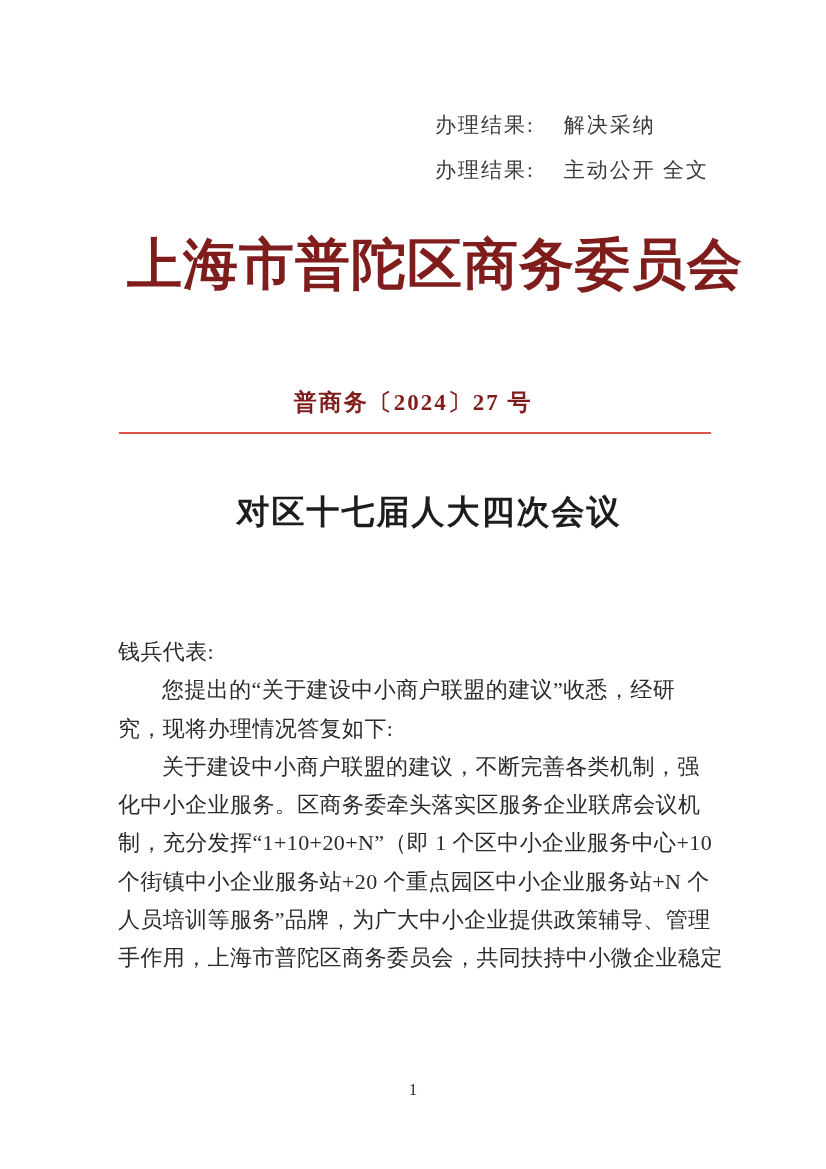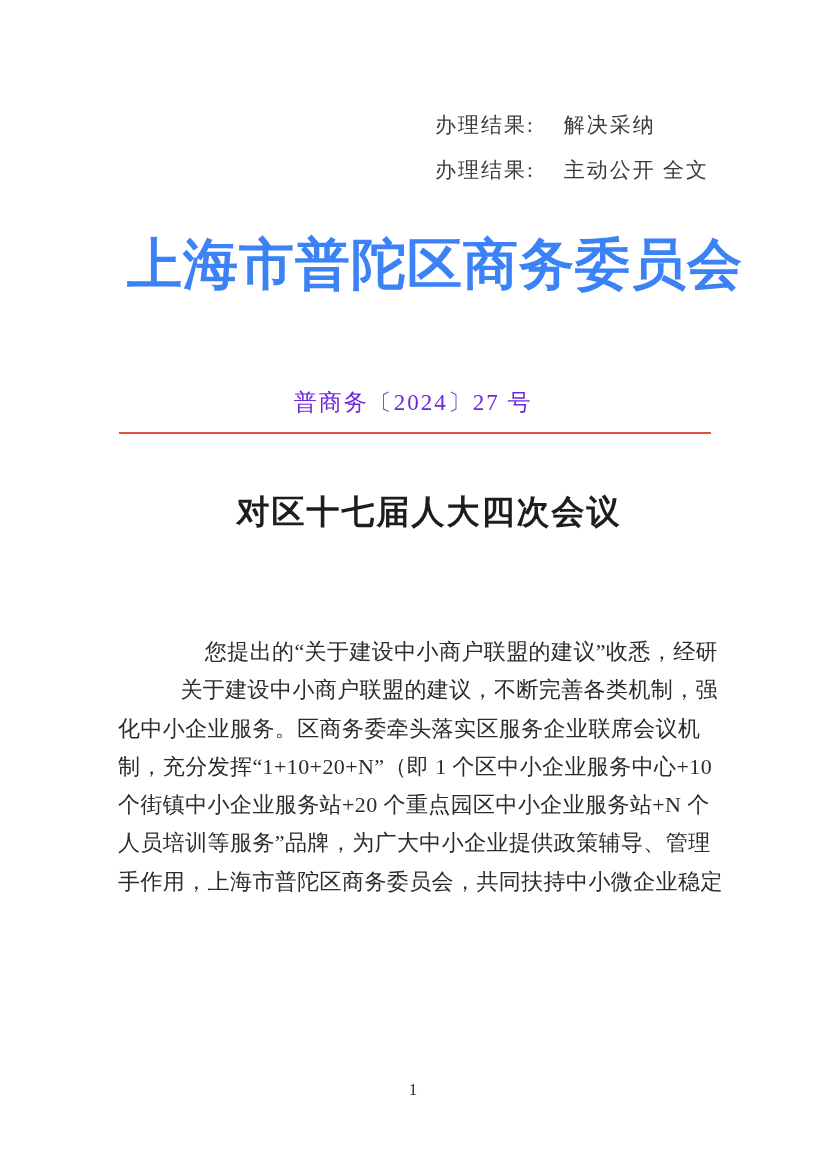--- a/index.html
+++ b/index.html
@@ -39,35 +39,36 @@
     position: absolute;
     top: 228px;
     left: 0;
     width: 100%;
     padding-left: 44px;
     box-sizing: border-box;
     text-align: center;
     font-size: 55px;
     font-weight: bold;
     letter-spacing: 1px;
-    color: #3b82f6;
+    color: #7f1d1d;
     white-space: nowrap;
   }
 
   
   .doc-number {
     position: absolute;
     top: 387px;
     left: 0;
     width: 100%;
     text-align: center;
     font-size: 23px;
     letter-spacing: 2px;
-    color: #6d28d9;
+    color: #7f1d1d;
     white-space: nowrap;
+    font-weight: bold;
   }
 
   
   .red-line {
     position: absolute;
     top: 432px;
     left: 119px;
     width: 592px;
     height: 2px;
     background: #e0514b;
@@ -98,21 +99,20 @@
     font-size: 22px;
     line-height: 38.3px;
     color: #2b2b2b;
     letter-spacing: 0.4px;
   }
   .body-line {
     white-space: nowrap;
   }
   .body-line.indent {
     padding-left: 44px;
-    text-align: right;
   }
 
   
   .page-number {
     position: absolute;
     top: 1080px;
     left: 0;
     width: 100%;
     text-align: center;
     font-size: 17px;
@@ -137,21 +137,23 @@
 
   <div class="doc-number">普商务〔2024〕27 号</div>
 
   <div class="red-line"></div>
 
   <div class="doc-title">
     <div>对区十七届人大四次会议</div>
   </div>
 
   <div class="body-text">
+    <div class="body-line">钱兵代表:</div>
     <div class="body-line indent">您提出的“关于建设中小商户联盟的建议”收悉，经研</div>
+    <div class="body-line">究，现将办理情况答复如下:</div>
     <div class="body-line indent">关于建设中小商户联盟的建议，不断完善各类机制，强</div>
     <div class="body-line">化中小企业服务。区商务委牵头落实区服务企业联席会议机</div>
     <div class="body-line">制，充分发挥“1+10+20+N”（即 1 个区中小企业服务中心+10</div>
     <div class="body-line">个街镇中小企业服务站+20 个重点园区中小企业服务站+N 个</div>
     <div class="body-line">人员培训等服务”品牌，为广大中小企业提供政策辅导、管理</div>
     <div class="body-line">手作用，上海市普陀区商务委员会，共同扶持中小微企业稳定</div>
   </div>
 
   <div class="page-number">1</div>
 

